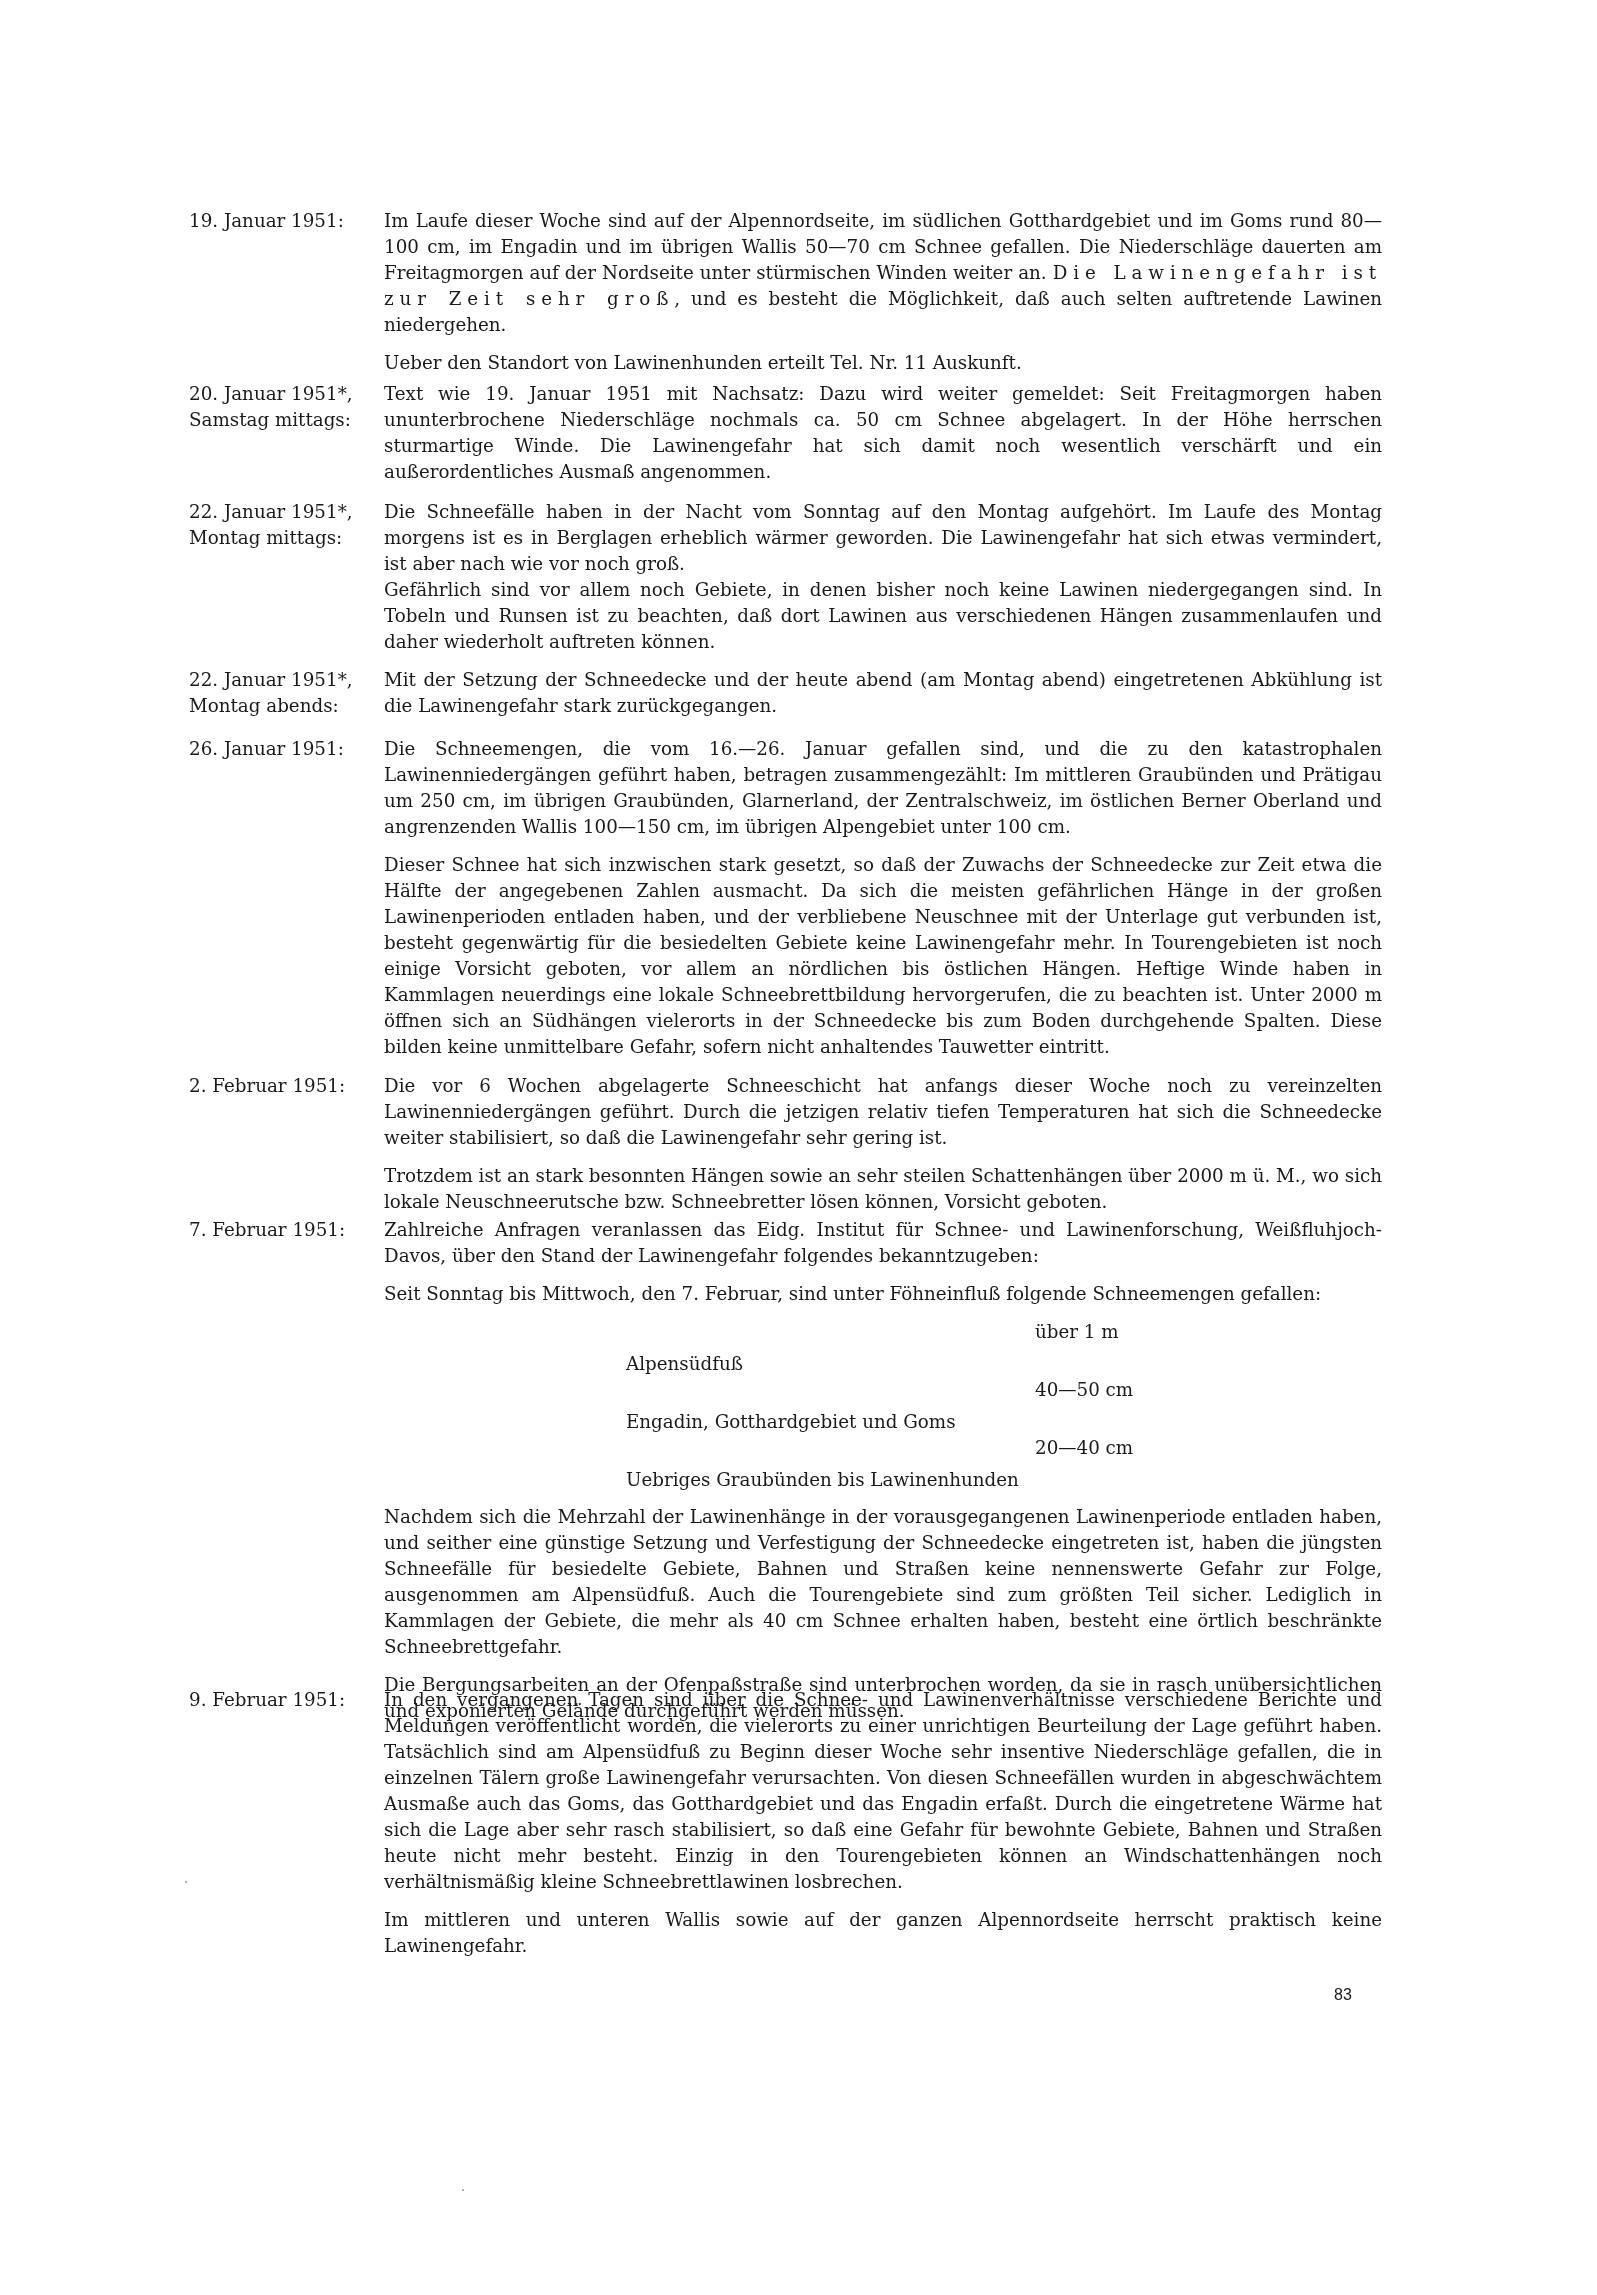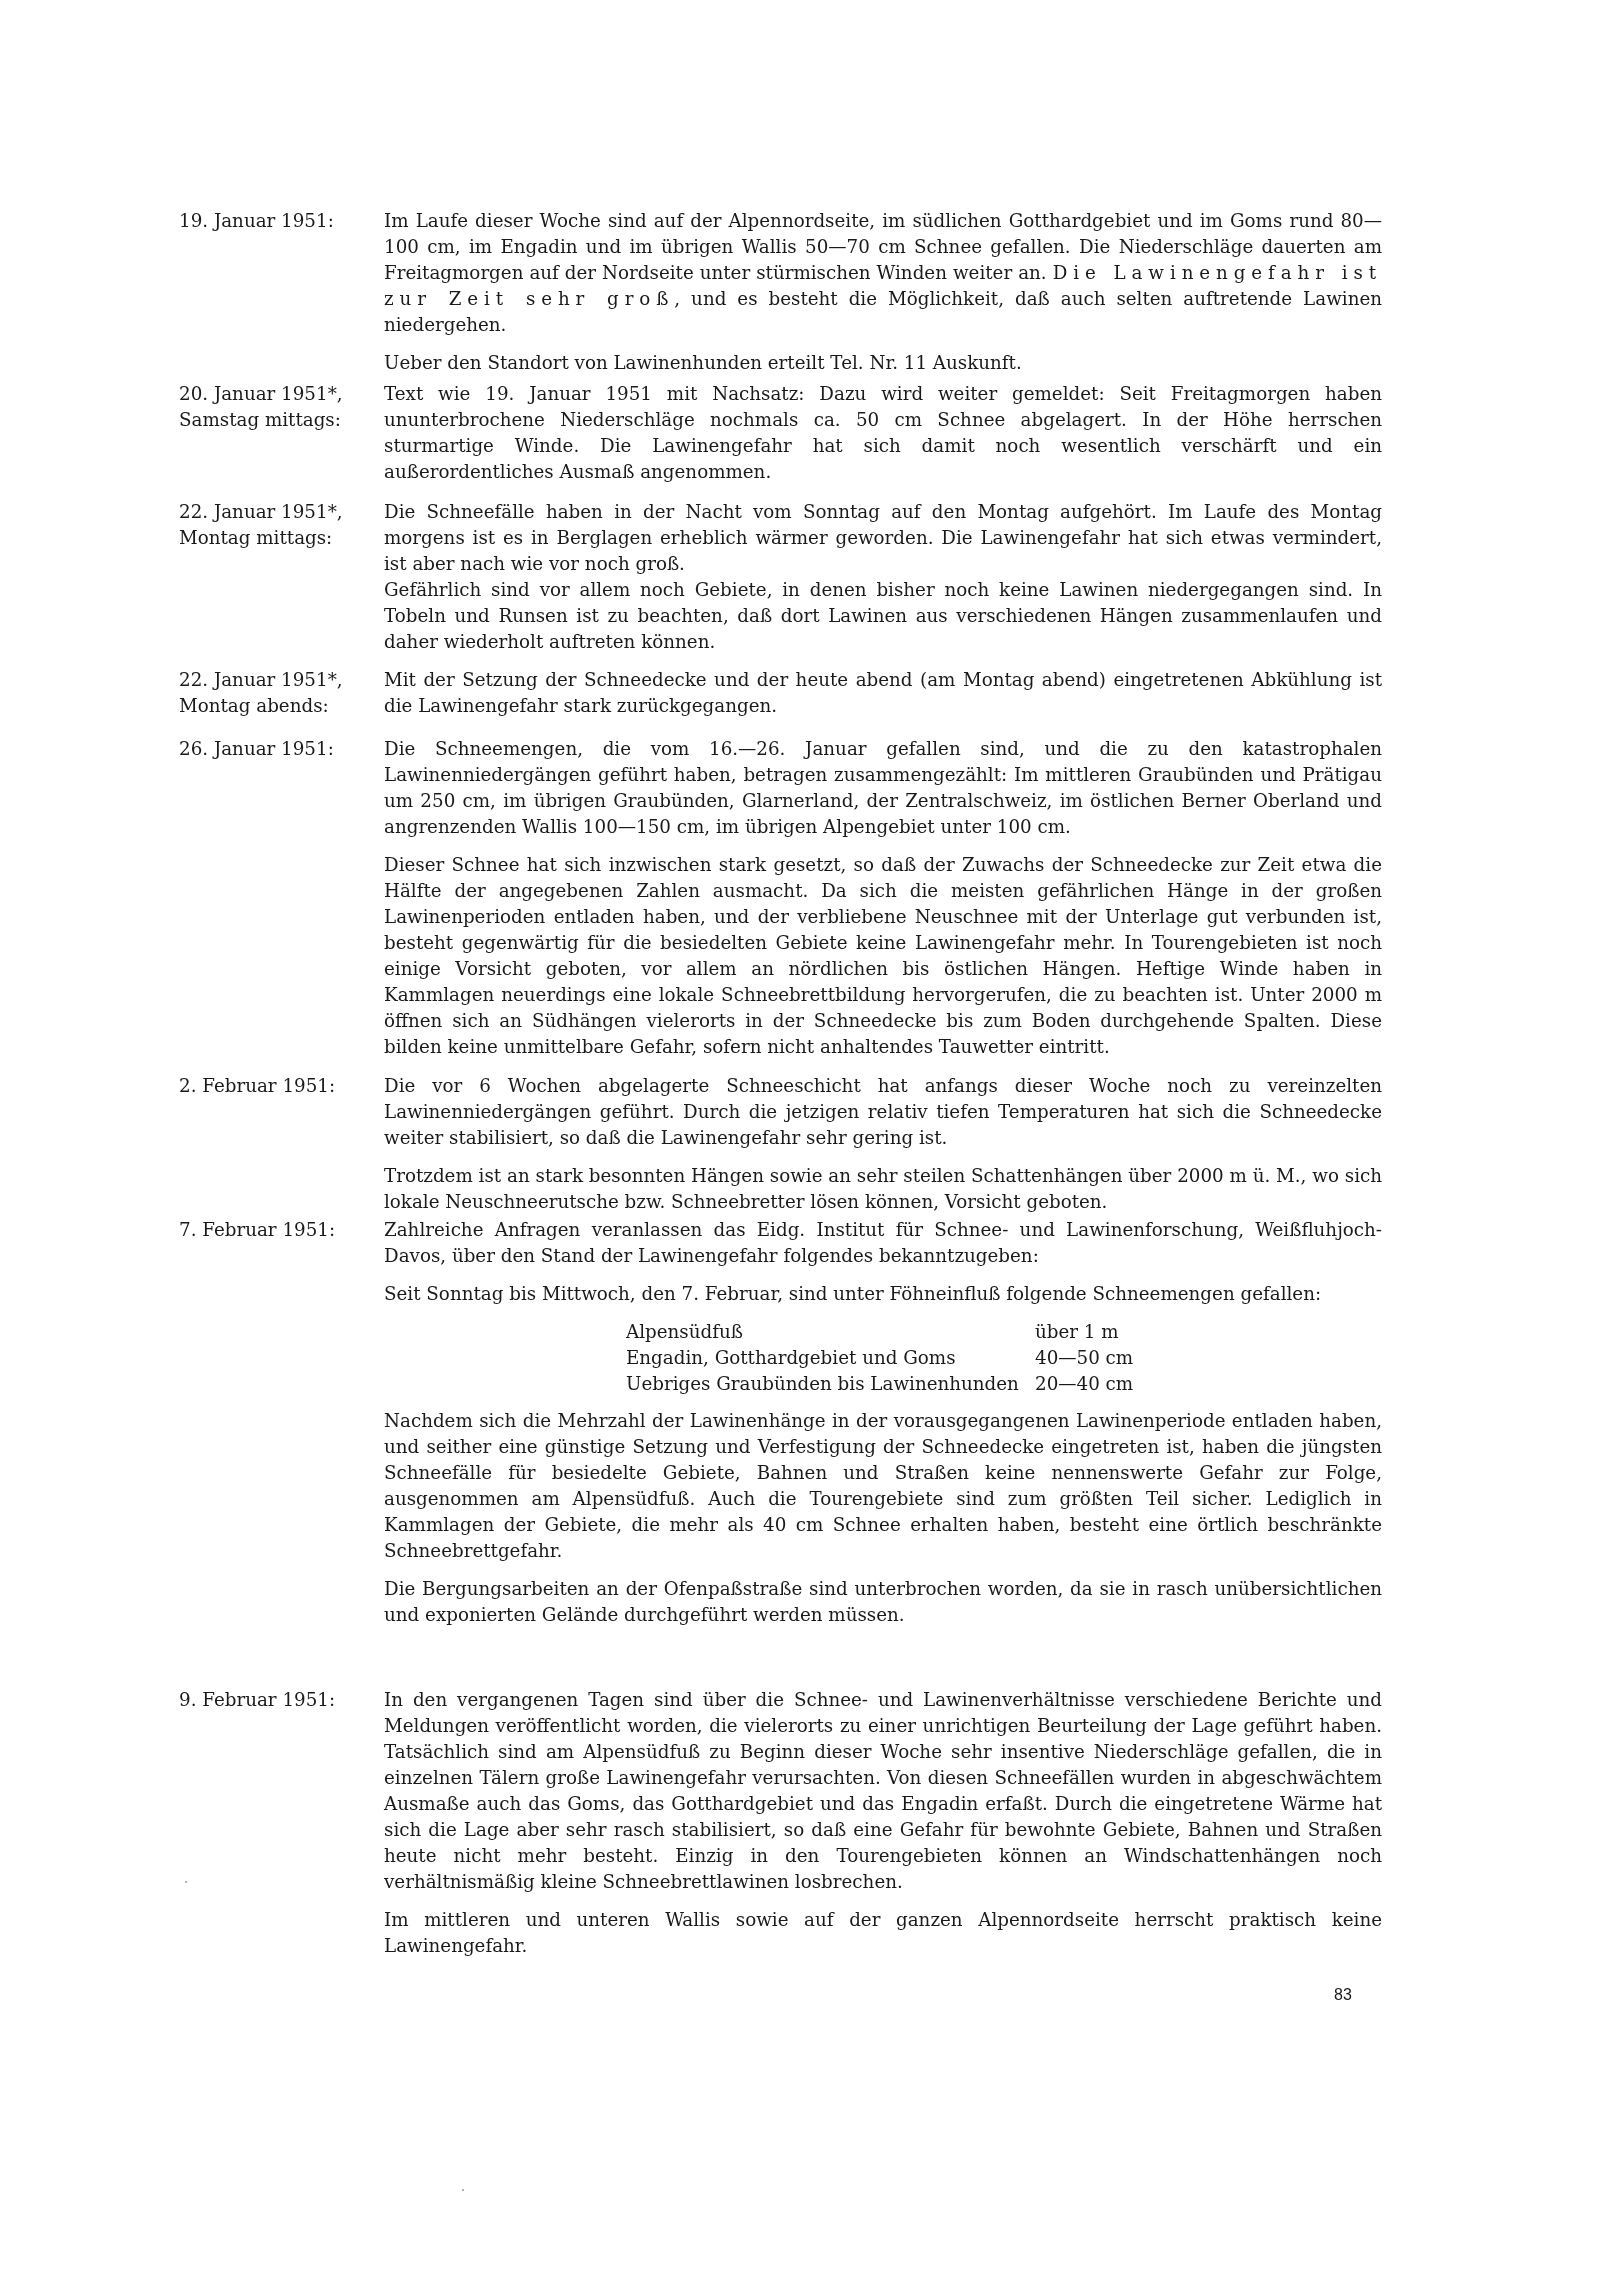--- a/index.html
+++ b/index.html
@@ -1,29 +1,29 @@
 <!DOCTYPE html>
 <html style="font-size:10.5px"><head>
 <meta charset="utf-8">
 <style>
   html, body { margin:0; padding:0; background:#ffffff; }
   body { width:1597px; height:2295px; position:relative; overflow:hidden;
          font-family:"DejaVu Serif", "Liberation Serif", serif; color:#1a1a1a; }
   .page { position:absolute; left:0; top:0; width:1597px; height:2295px; }
   .entry { position:absolute; left:171px; width:1211px; }
-  .label { position:absolute; left:8px; top:0; width:209px; font-size:18.3px; line-height:26px;
+  .label { position:absolute; left:18px; top:0; width:209px; font-size:18.3px; line-height:26px;
            letter-spacing:0px; white-space:pre-line; }
   .body { position:absolute; left:213px; top:0; width:998px; font-size:18.3px; line-height:26px;
           text-align:justify; }
   .body p { margin:0 0 11.8px 0; }
   .body p:last-child { margin-bottom:0; }
   .spaced { letter-spacing:5.9px; }
   .table { margin:2.6px 0 11.8px 242px; font-size:18.3px; line-height:26px; }
   .table .row { display:flex; }
-  .table .region { width:409px; }
+  .table .region { width:409px;margin-top:32px; }
   .table .value { width:118px; }
   .table .value.right { text-align:right; width:108px; }
   .page-number { position:absolute; left:1334px; top:1986px; font-size:16px;
                  font-family:"Liberation Sans", sans-serif; }
   .speck { position:absolute; width:2px; height:2px; background:#999; border-radius:50%; }
 </style>
 </head>
 <body>
 
 <div class="page">

